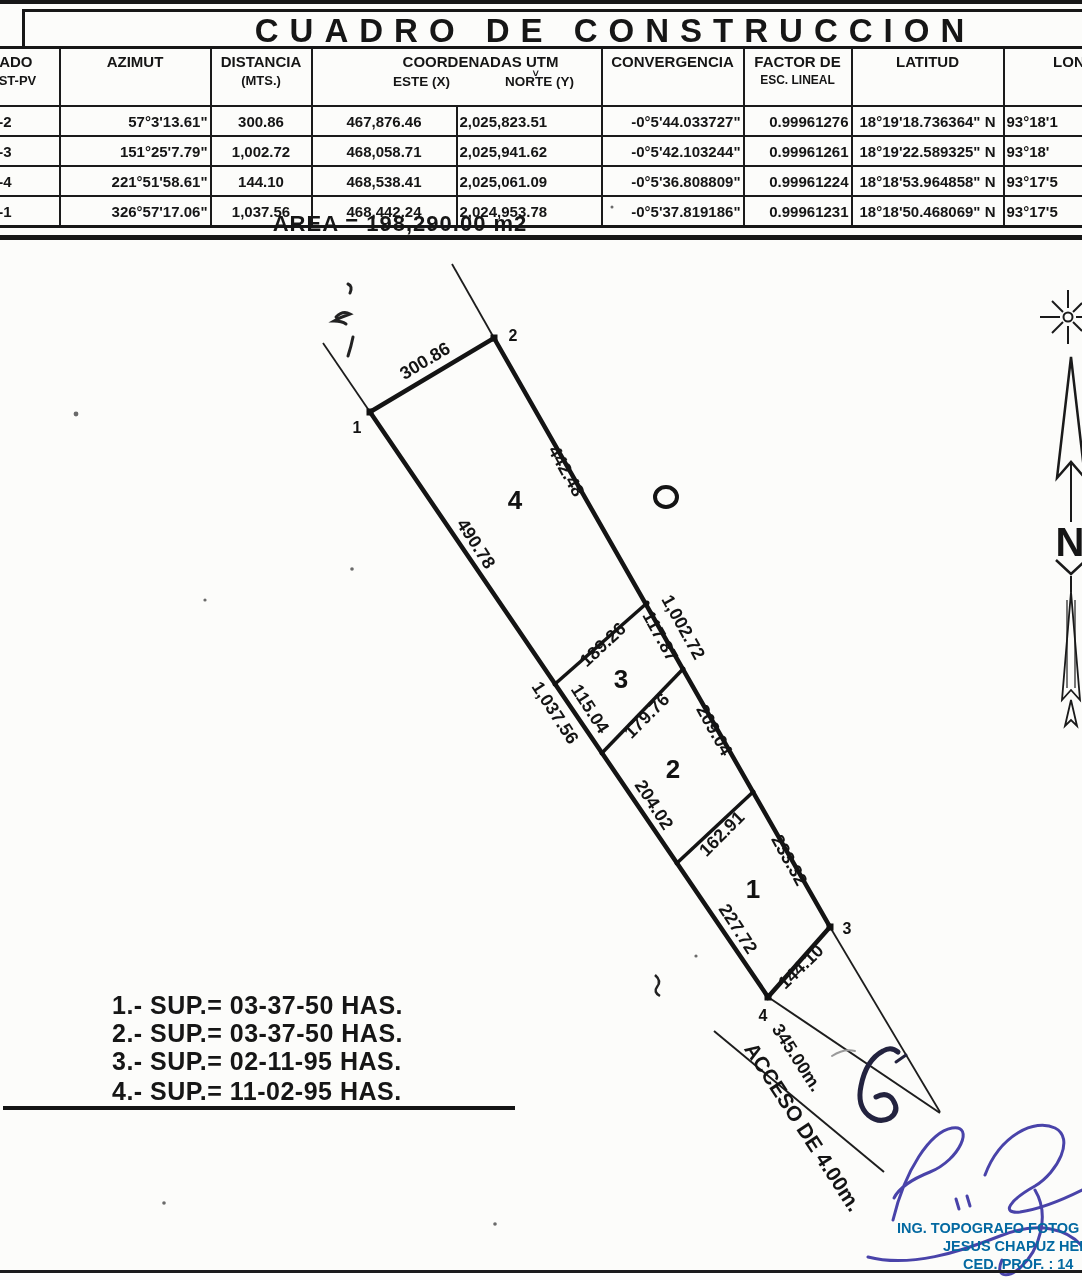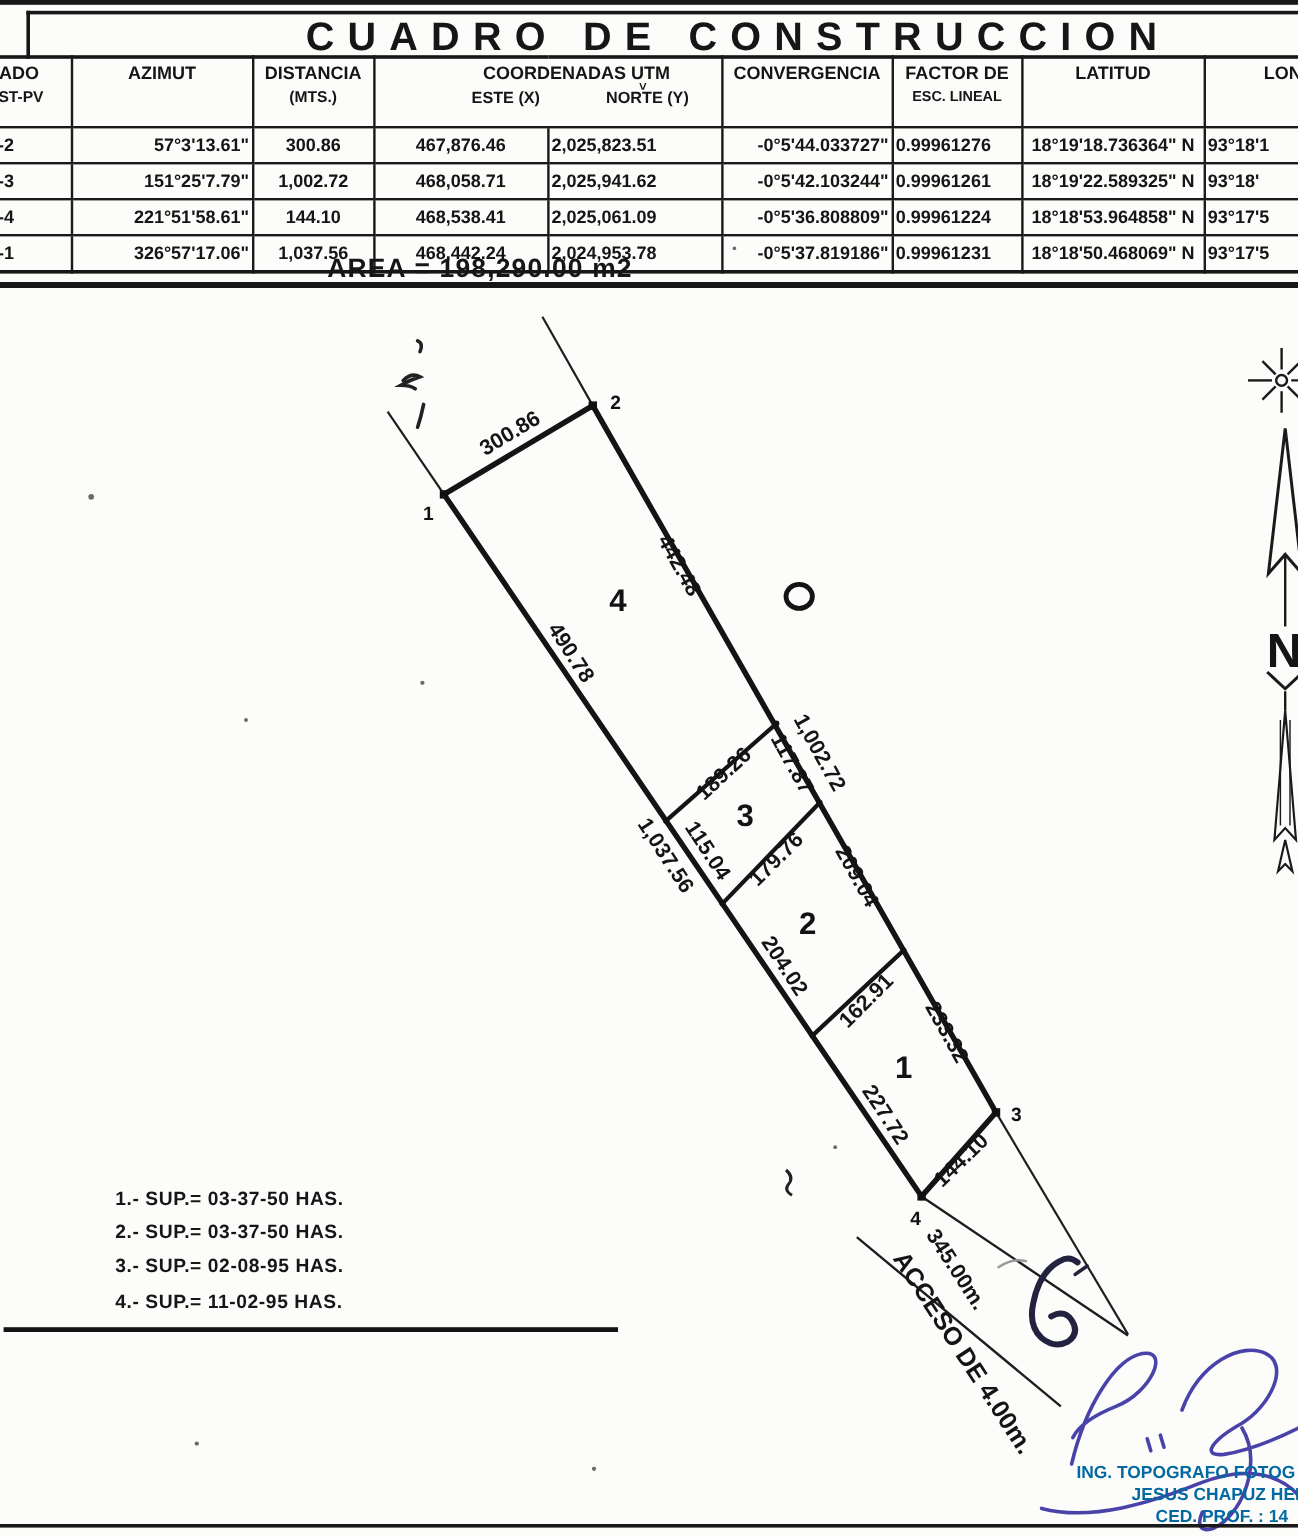--- a/index.html
+++ b/index.html
@@ -40,31 +40,31 @@
   .coord-wrap{position:relative;text-align:center;padding-left:48px;}
   .coord-sub{display:flex;margin-top:4px;}
   .coord-sub > div{width:50%;text-align:center;font-size:13.5px;}
   .caret-mark{position:absolute;left:218px;top:14px;font-size:11px;font-weight:bold;}
   td.c-lado{text-align:left;padding-left:17px;}
   td.c-azimut{text-align:right;padding-right:10px;}
   td.c-dist{text-align:center;}
   td.c-este{text-align:center;}
   td.c-norte{text-align:left;padding-left:5px;}
   td.c-conv{text-align:right;padding-right:8px;}
-  td.c-factor{text-align:left;margin-left:36px;}
+  td.c-factor{text-align:right;margin-left:36px;}
   td.c-lat{text-align:center;}
   td.c-long{text-align:left;padding-left:8px;}
 
   .area-band{position:absolute;top:211px;left:0;width:862px;height:24px;margin-left:38px;}
   .area-text{position:absolute;left:0;top:0;width:724px;text-align:center;
     font-size:22px;font-weight:bold;letter-spacing:1px;}
   .area-bottom-rule{position:absolute;top:235px;left:0;width:1082px;height:5px;background:#171717;}
 
   
-  .sup-line{position:absolute;left:96px;font-size:16px;font-weight:bold;letter-spacing:.5px;white-space:nowrap;}
+  .sup-line{position:absolute;left:112px;font-size:25px;font-weight:bold;letter-spacing:.5px;white-space:nowrap;}
   .sup-rule{position:absolute;top:1106px;left:3px;width:512px;height:4px;background:#141414;}
   .sup-total{position:absolute;top:1120px;left:17px;font-size:22px;font-weight:bold;white-space:nowrap;}
 
   
   .cred{position:absolute;font-size:14.5px;font-weight:bold;white-space:nowrap;color:#0369a1;}
   .bottom-rule{position:absolute;top:1270px;left:0;width:1082px;height:3px;background:#1a1a1a;}
 
   svg text{font-family:"Liberation Sans", sans-serif;}
   .meas{font-size:18px;font-weight:bold;fill:#141414;}
   .lot{font-size:26px;font-weight:bold;fill:#121212;}
@@ -300,21 +300,21 @@
       <path d="M893,1220 C905,1170 930,1132 952,1128 C975,1124 960,1160 930,1172 C915,1178 900,1186 894,1198"></path>
       <path d="M956,1199 l3,10 M967,1196 l3,10"></path>
       <path d="M985,1175 C1000,1135 1035,1118 1055,1128 C1075,1138 1058,1172 1035,1186 C1010,1200 1000,1214 1020,1212 C1045,1208 1070,1196 1082,1190"></path>
       <path d="M868,1257 C910,1268 960,1252 1000,1236 C1040,1220 1068,1230 1082,1246"></path>
       <path d="M1035,1190 C1050,1215 1040,1250 1020,1268 C1005,1280 995,1275 1002,1260"></path>
     </g>
   </svg>
 
   <div class="sup-line" style="top:991px">1.- SUP.= 03-37-50 HAS.</div>
   <div class="sup-line" style="top:1019px">2.- SUP.= 03-37-50 HAS.</div>
-  <div class="sup-line" style="top:1047px">3.- SUP.= 02-08-95 HAS.</div>
+  <div class="sup-line" style="top:1047px">3.- SUP.= 02-11-95 HAS.</div>
   <div class="sup-line" style="top:1077px">4.- SUP.= 11-02-95 HAS.</div>
   <div class="sup-rule"></div>
 
   <div class="cred" style="left:897px;top:1220px">ING. TOPOGRAFO FOTOG</div>
   <div class="cred" style="left:943px;top:1238px">JESUS CHAPUZ HER</div>
   <div class="cred" style="left:963px;top:1256px">CED. PROF. : 14</div>
 
   <div class="bottom-rule"></div>
 </div>
 

